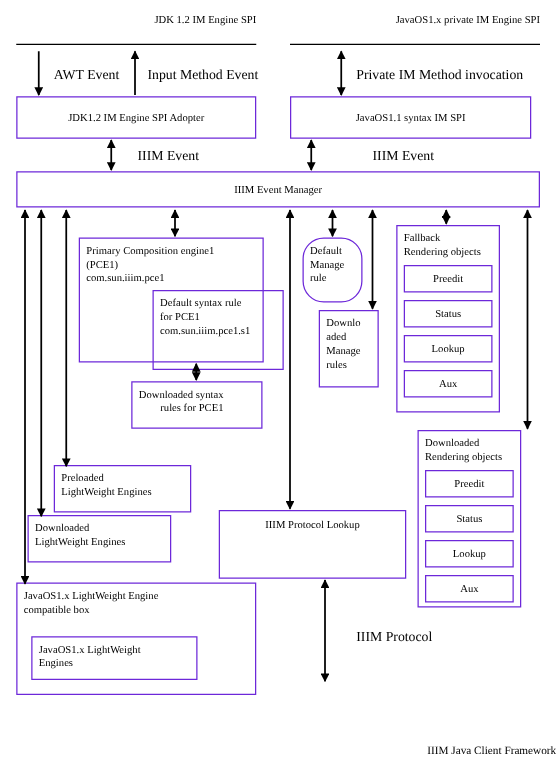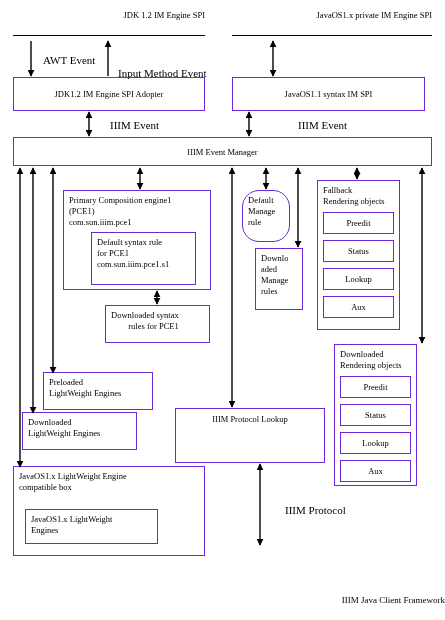--- a/index.html
+++ b/index.html
@@ -71,21 +71,22 @@
 
 <div id="diagram">
 
   <div class="center-text" style="left:13px; top:10px; width:192px;">JDK 1.2 IM Engine SPI</div>
   <div class="center-text" style="left:232px; top:10px; width:200px;">JavaOS1.x private IM Engine SPI</div>
 
   <div class="hrule" style="left:13px; top:35px; width:192px;"></div>
   <div class="hrule" style="left:232px; top:35px; width:200px;"></div>
 
   <div class="free-text" style="left:43px; top:55px;">AWT Event</div>
-  <div class="free-text" style="left:118px; top:68px;">Input Method Event</div>
+  <div class="free-text" style="left:118px; top:55px;">Input Method Event</div>
+  <div class="free-text" style="left:285px; top:55px;">Private IM Method invocation</div>
 
   <div class="box" style="left:13px; top:77px; width:192px; height:34px;">
     <div class="box-label lbl-center">JDK1.2 IM Engine SPI Adopter</div>
   </div>
 
   <div class="box" style="left:232px; top:77px; width:193px; height:34px;">
     <div class="box-label lbl-center">JavaOS1.1 syntax IM SPI</div>
   </div>
 
   <div class="free-text" style="left:110px; top:120px;">IIIM Event</div>
@@ -94,21 +95,21 @@
   <div class="box" style="left:13px; top:137px; width:419px; height:29px;">
     <div class="box-label lbl-center">IIIM Event Manager</div>
   </div>
 
   <div class="box" style="left:63px; top:190px; width:148px; height:100px;">
     <div class="box-label lbl-tl">Primary Composition engine1
 (PCE1)
 com.sun.iiim.pce1</div>
   </div>
 
-  <div class="box" style="left:91px; top:232px; width:105px; height:53px;">
+  <div class="box" style="left:122px; top:232px; width:105px; height:64px;">
     <div class="box-label lbl-tl">Default syntax rule
 for PCE1
 com.sun.iiim.pce1.s1</div>
   </div>
 
   <div class="box" style="left:105px; top:305px; width:105px; height:38px;text-align:right;">
     <div class="box-label lbl-tl">Downloaded syntax
 rules for PCE1</div>
   </div>
 

